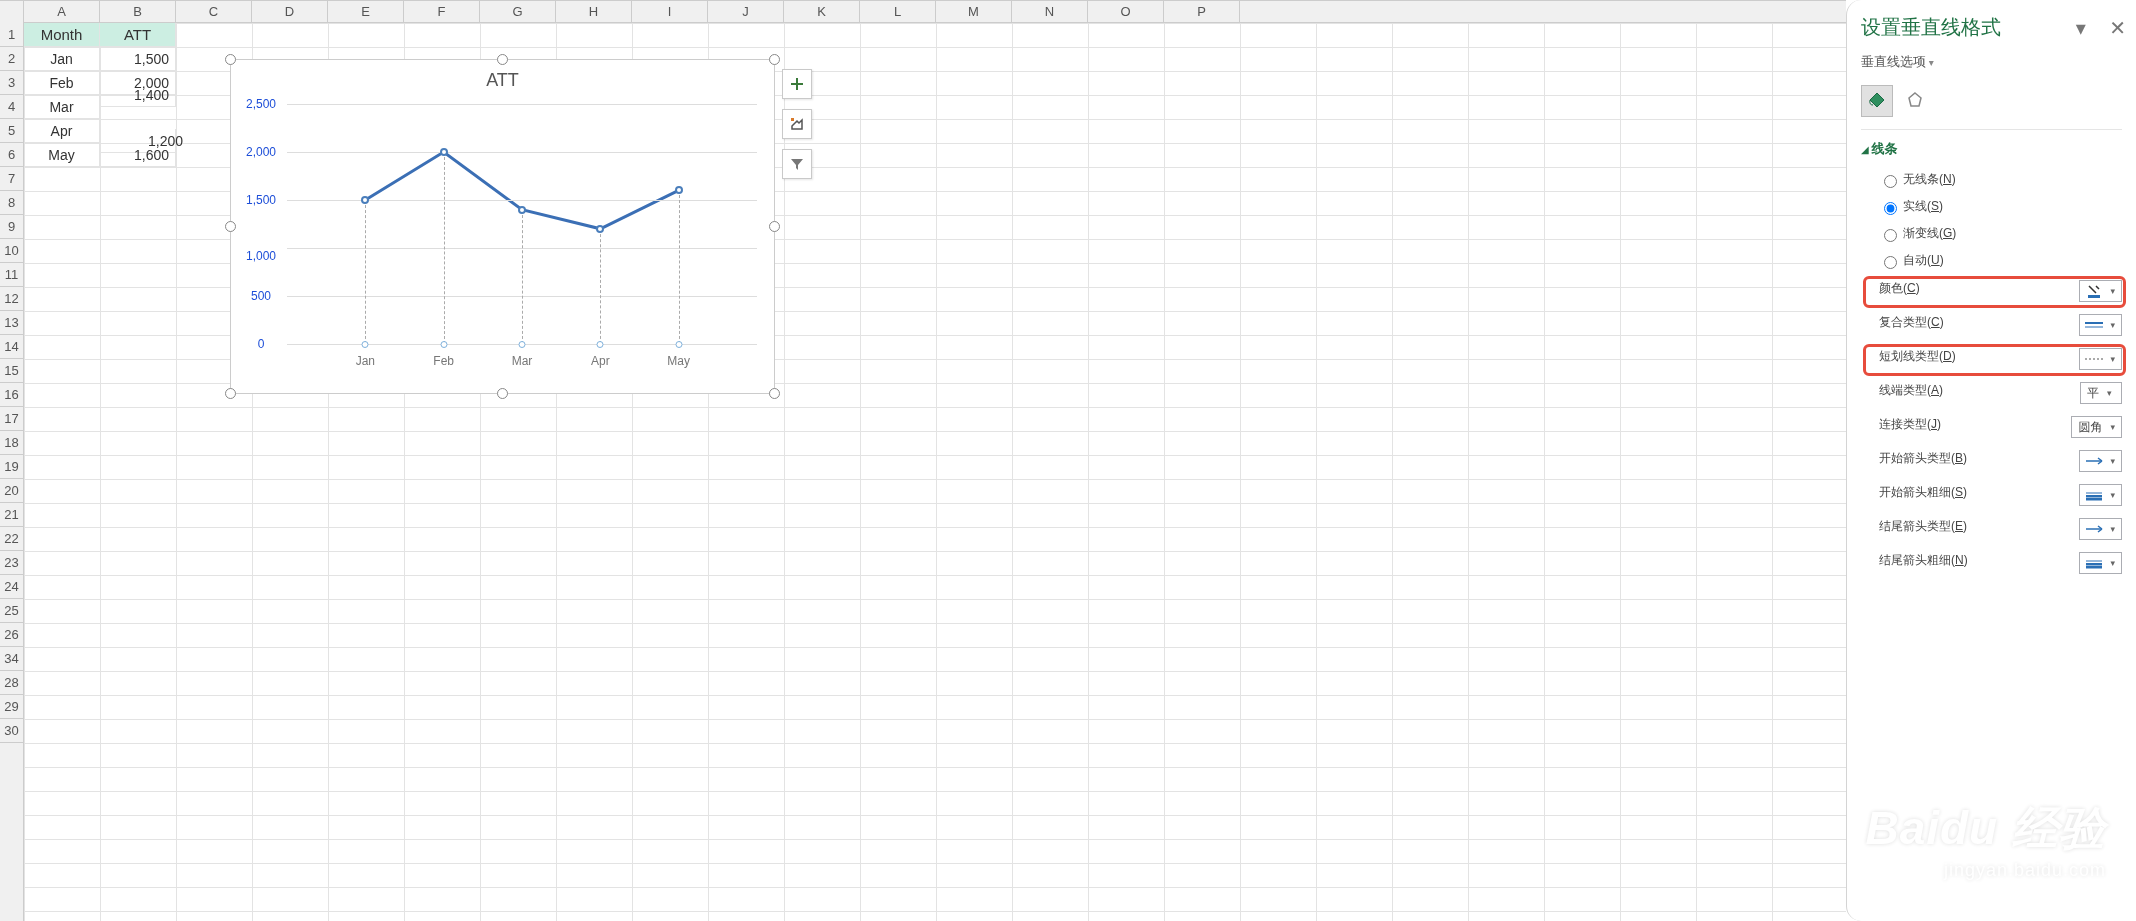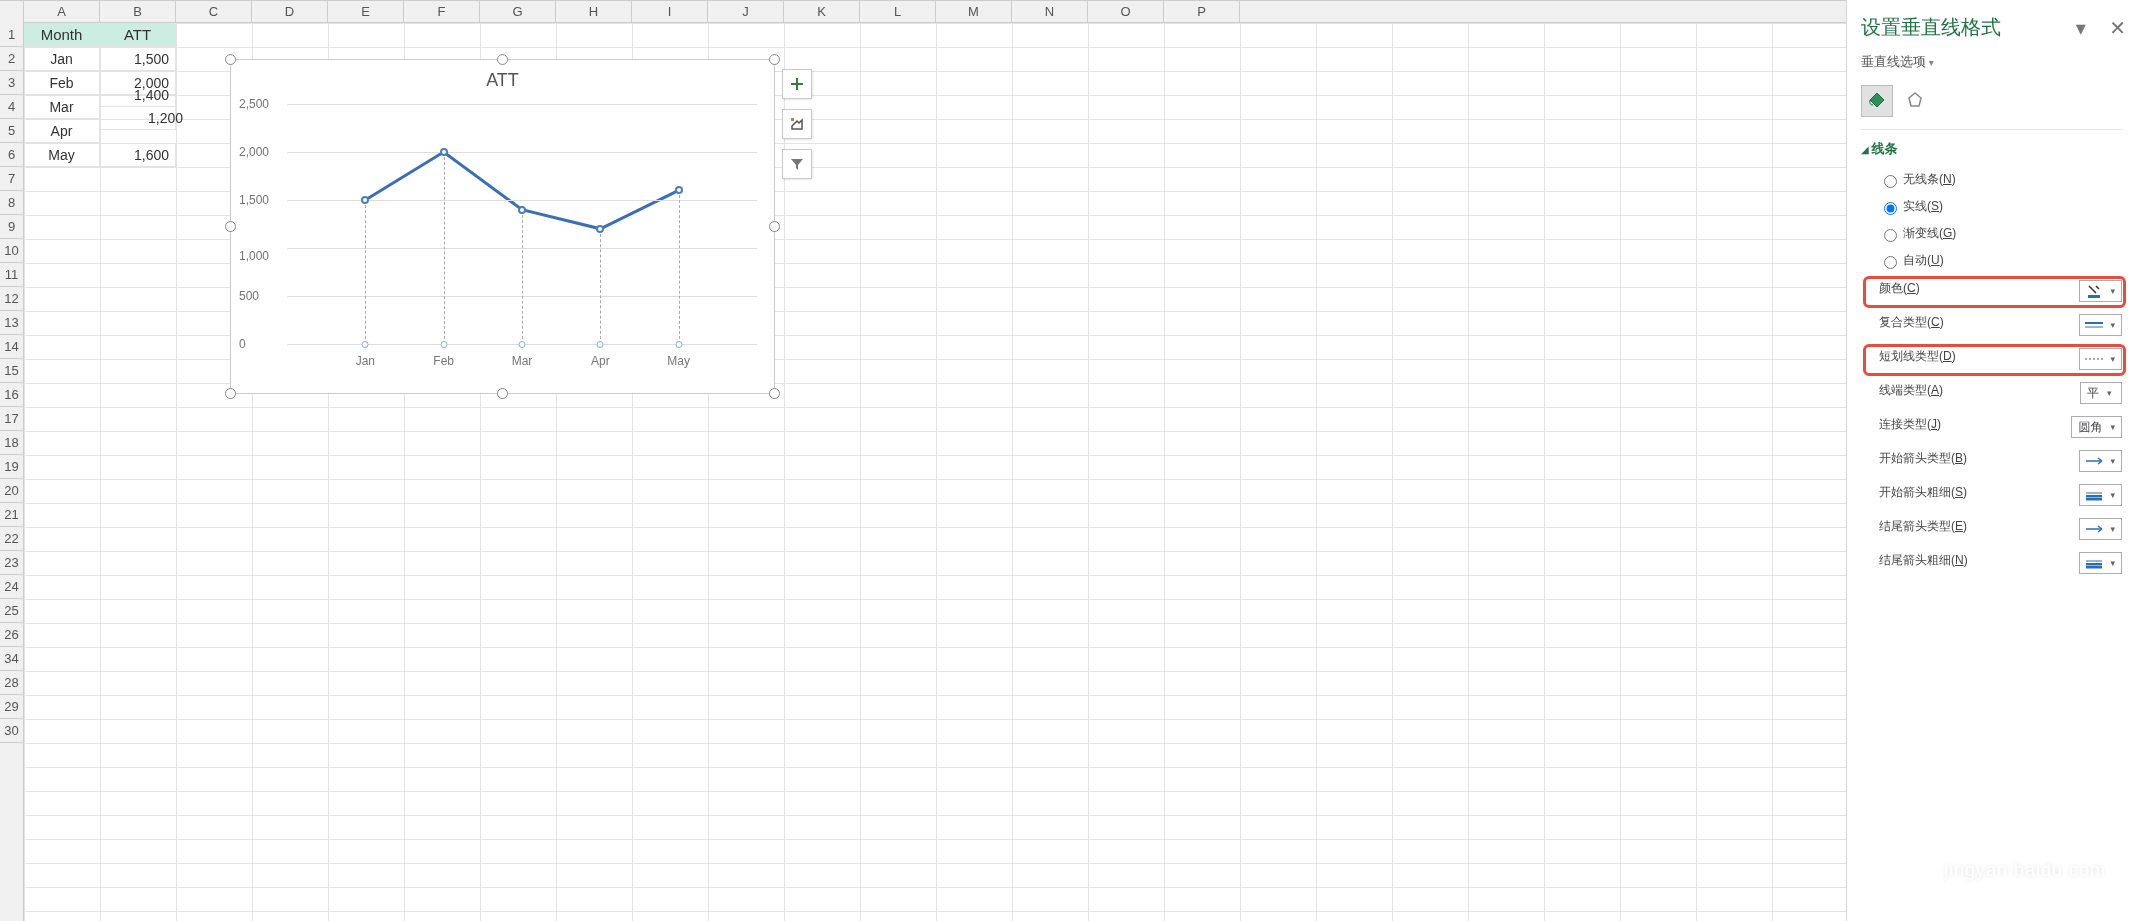--- a/index.html
+++ b/index.html
@@ -128,23 +128,23 @@
     height: 240px;
   }
   .hgrid {
     position: absolute; left:0; right:0;
     border-top: 1px solid #ddd;
   }
   .ytick {
     position: absolute;
     left: -48px;
     width: 44px;
-    text-align: left;
+    text-align: center;
     font-size: 12px;
-    color: #737373;
+    color: #1d4ed8;
     transform: translateY(-50%);
   }
   .xtick {
     position: absolute;
     bottom: -24px;
     font-size: 12px;
     color: #777;
     transform: translateX(-50%);
   }
   .dropline {
@@ -188,20 +188,21 @@
   }
   .cbtn svg { width:16px; height:16px; }
   
   .format-pane {
     width: 290px;
     border-left: 1px solid #d4d4d4;
     background: #fff;
     display: flex;
     flex-direction: column;
     padding: 0 0 0 14px;
+    border-radius: 15px;
   }
   .fp-title {
     color: #217346;
     font-size: 20px;
     padding: 14px 0 6px 0;
     font-weight: normal;
     display: flex;
     align-items: center;
   }
   .fp-title .ctrls { margin-left: auto; margin-right: 10px; color:#777; }
@@ -352,21 +353,21 @@
       <div class="cells">
           <div class="cell header-cell" style="left: 0px; top: 0px;">Month</div>
           <div class="cell header-cell" style="left: 76px; top: 0px;">ATT</div>
           <div class="cell month" style="left: 0px; top: 24px;">Jan</div>
           <div class="cell num" style="left: 76px; top: 24px;">1,500</div>
           <div class="cell month" style="left: 0px; top: 48px;">Feb</div>
           <div class="cell num" style="left: 76px; top: 48px;">2,000</div>
           <div class="cell month" style="left: 0px; top: 72px;">Mar</div>
           <div class="cell num" style="left: 76px; top: 60px;">1,400</div>
           <div class="cell month" style="left: 0px; top: 96px;">Apr</div>
-          <div class="cell num" style="left: 76px; top: 83px; padding-left: 48px;">1,200</div>
+          <div class="cell num" style="left: 76px; top: 106px; padding-left: 48px;">1,200</div>
           <div class="cell month" style="left: 0px; top: 120px;">May</div>
           <div class="cell num" style="left: 76px; top: 120px;">1,600</div>
         </div>
     </div>
 
     <div class="chart-box">
       <div class="sel-handle sh-tl"></div>
       <div class="sel-handle sh-t"></div>
       <div class="sel-handle sh-tr"></div>
       <div class="sel-handle sh-l"></div>
@@ -585,15 +586,16 @@
               <line x1="2" y1="10" x2="18" y2="10" stroke="#2a6fb5" stroke-width="3"></line>
             </svg>
           </span>
         <span class="arrow">▾</span>
       </span>
     </div>
 
   </div>
 
   <div class="watermark">
+    <div class="big">Baidu 经验</div>
     <div class="small">jingyan.baidu.com</div>
   </div>
 </div>
 
 </body></html>

